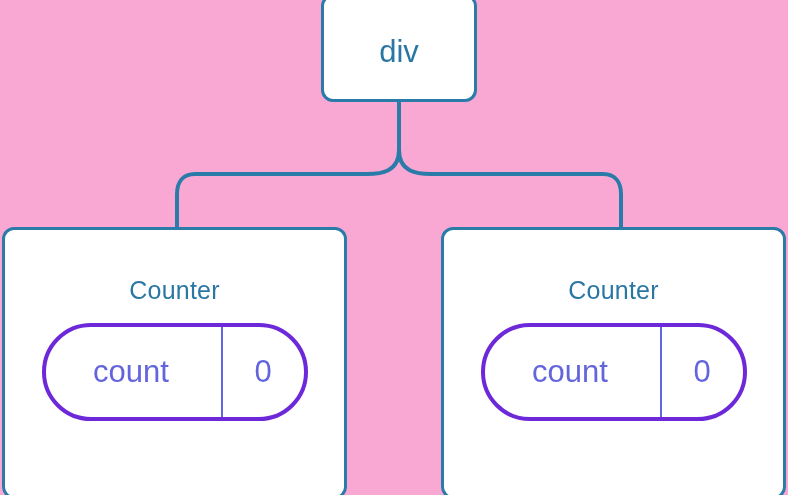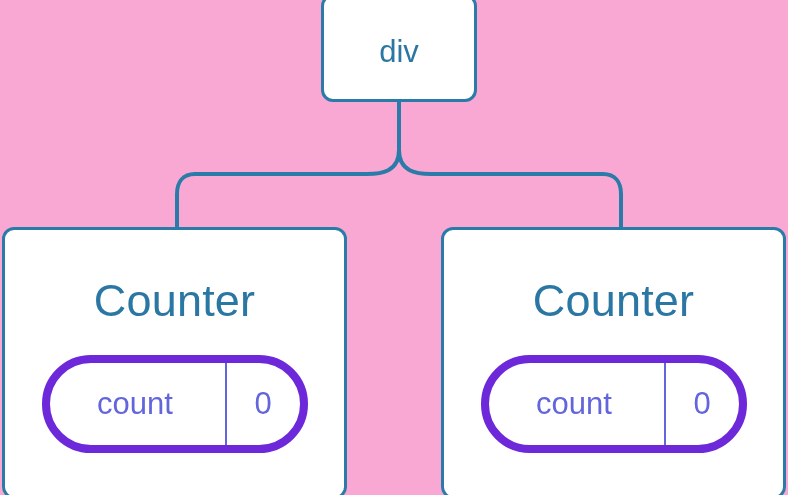--- a/index.html
+++ b/index.html
@@ -57,34 +57,34 @@
     top: 227px;
     height: 272px;
     display: flex;
     flex-direction: column;
     align-items: center;
   }
   .node-child-left  { left: 2px;   width: 345px; }
   .node-child-right { left: 441px; width: 345px; }
 
   .node-child .node-title {
-    font-size: 45px;
+    font-size: 25px;
     color: #2b77a4;
     margin-top: 48px;
     line-height: 1;
     letter-spacing: 0.2px;
   }
 
   .state-pill {
     position: relative;
     box-sizing: border-box;
-    margin-top: 32px;
+    margin-top: 20px;
     width: 266px;
     height: 98px;
-    border: 8px solid #6d28d9;
+    border: 4px solid #6d28d9;
     border-radius: 49px;
     background: #ffffff;
     display: flex;
     align-items: stretch;
     overflow: hidden;
   }
   .state-key {
     flex: 0 0 175px;
     display: flex;
     align-items: center;

